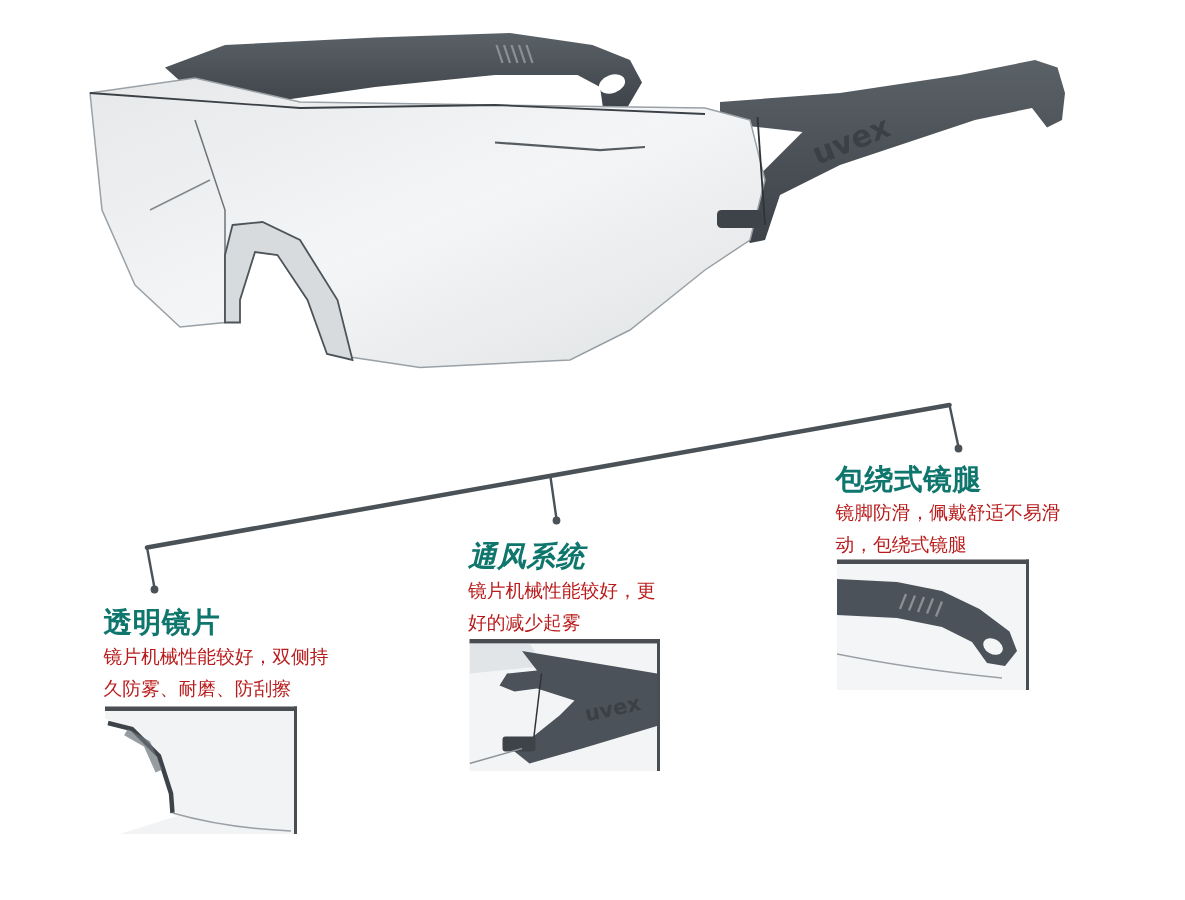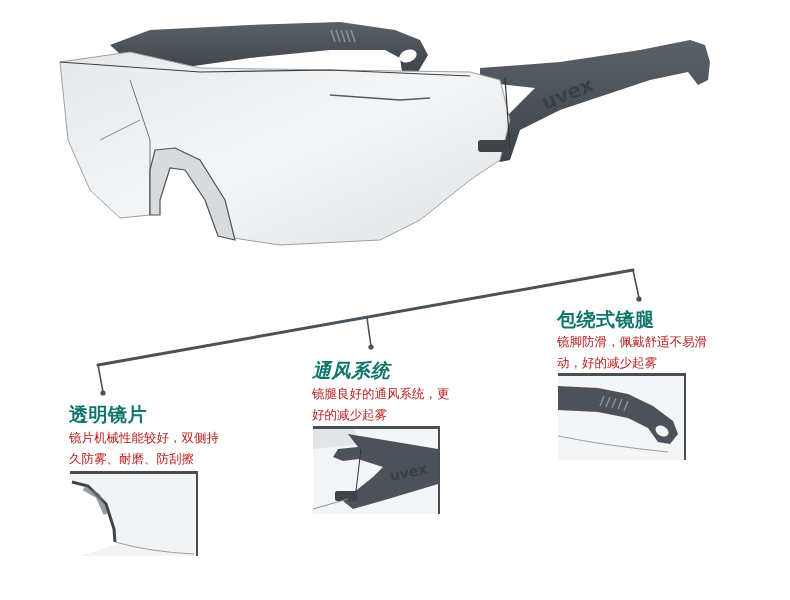--- a/index.html
+++ b/index.html
@@ -85,41 +85,41 @@
       <path d="M2 8 L18 12 L36 30 L44 55 L45 68" fill="none" stroke="#3d4348" stroke-width="3"></path>
       <path d="M14 14 L28 22 L36 40" fill="none" stroke="#6b7277" stroke-width="5" opacity="0.7"></path>
       <path d="M45 68 Q80 78 124 80" fill="none" stroke="#9aa0a5" stroke-width="1"></path>
     </svg>
   </div>
 </div>
 
 <div>
   <div class="feature-title" style="left:312px;top:358px;font-style:italic;">通风系统</div>
   <div class="feature-desc" style="left:312px;top:383px;width:170px;">
-    <div>镜腿良好的通风系统，更</div>
+    <div>镜片机械性能较好，更</div>
     <div>好的减少起雾</div>
   </div>
   <div class="detail-box" style="left:313px;top:426px;width:125px;height:85px;">
     <svg width="125" height="85" viewBox="0 0 125 85">
       <rect width="125" height="85" fill="#f3f4f5"></rect>
       <path d="M0 0 L40 0 L50 15 L0 20 Z" fill="#e2e5e7"></path>
       <path d="M35 5 L125 20 L125 55 L75 70 L40 80 L30 72 L60 48 L70 38 L45 30 L30 32 L20 28 L25 20 L45 18 Z" fill="#4b5259"></path>
       <text x="78" y="52" font-family="DejaVu Sans, sans-serif" font-size="14" font-weight="bold" fill="#3a4045" transform="rotate(-12 78 52)">uvex</text>
       <line x1="48" y1="20" x2="42" y2="70" stroke="#2e3337" stroke-width="1"></line>
       <rect x="22" y="62" width="22" height="10" rx="2" fill="#3d4348"></rect>
       <line x1="0" y1="80" x2="35" y2="70" stroke="#8d9398" stroke-width="1"></line>
     </svg>
   </div>
 </div>
 
 <div>
   <div class="feature-title" style="left:557px;top:307px;">包绕式镜腿</div>
   <div class="feature-desc" style="left:557px;top:331px;width:180px;">
     <div>镜脚防滑，佩戴舒适不易滑</div>
-    <div>动，好的减少起雾</div>
+    <div>动，包绕式镜腿</div>
   </div>
   <div class="detail-box" style="left:558px;top:373px;width:126px;height:84px;">
     <svg width="126" height="84" viewBox="0 0 126 84">
       <rect width="126" height="84" fill="#f4f5f6"></rect>
       <path d="M0 10 L40 12 L70 18 L95 30 L115 45 L120 58 L112 68 L100 66 L90 52 L70 42 L40 36 L0 34 Z" fill="#4b5259"></path>
       <ellipse cx="104" cy="55" rx="7" ry="5" fill="#f4f5f6" transform="rotate(30 104 55)"></ellipse>
       <g stroke="#8a9096" stroke-width="1.5">
         <line x1="42" y1="30" x2="46" y2="20"></line>
           <line x1="48" y1="31" x2="52" y2="21"></line>
         <line x1="54" y1="32" x2="58" y2="22"></line>

